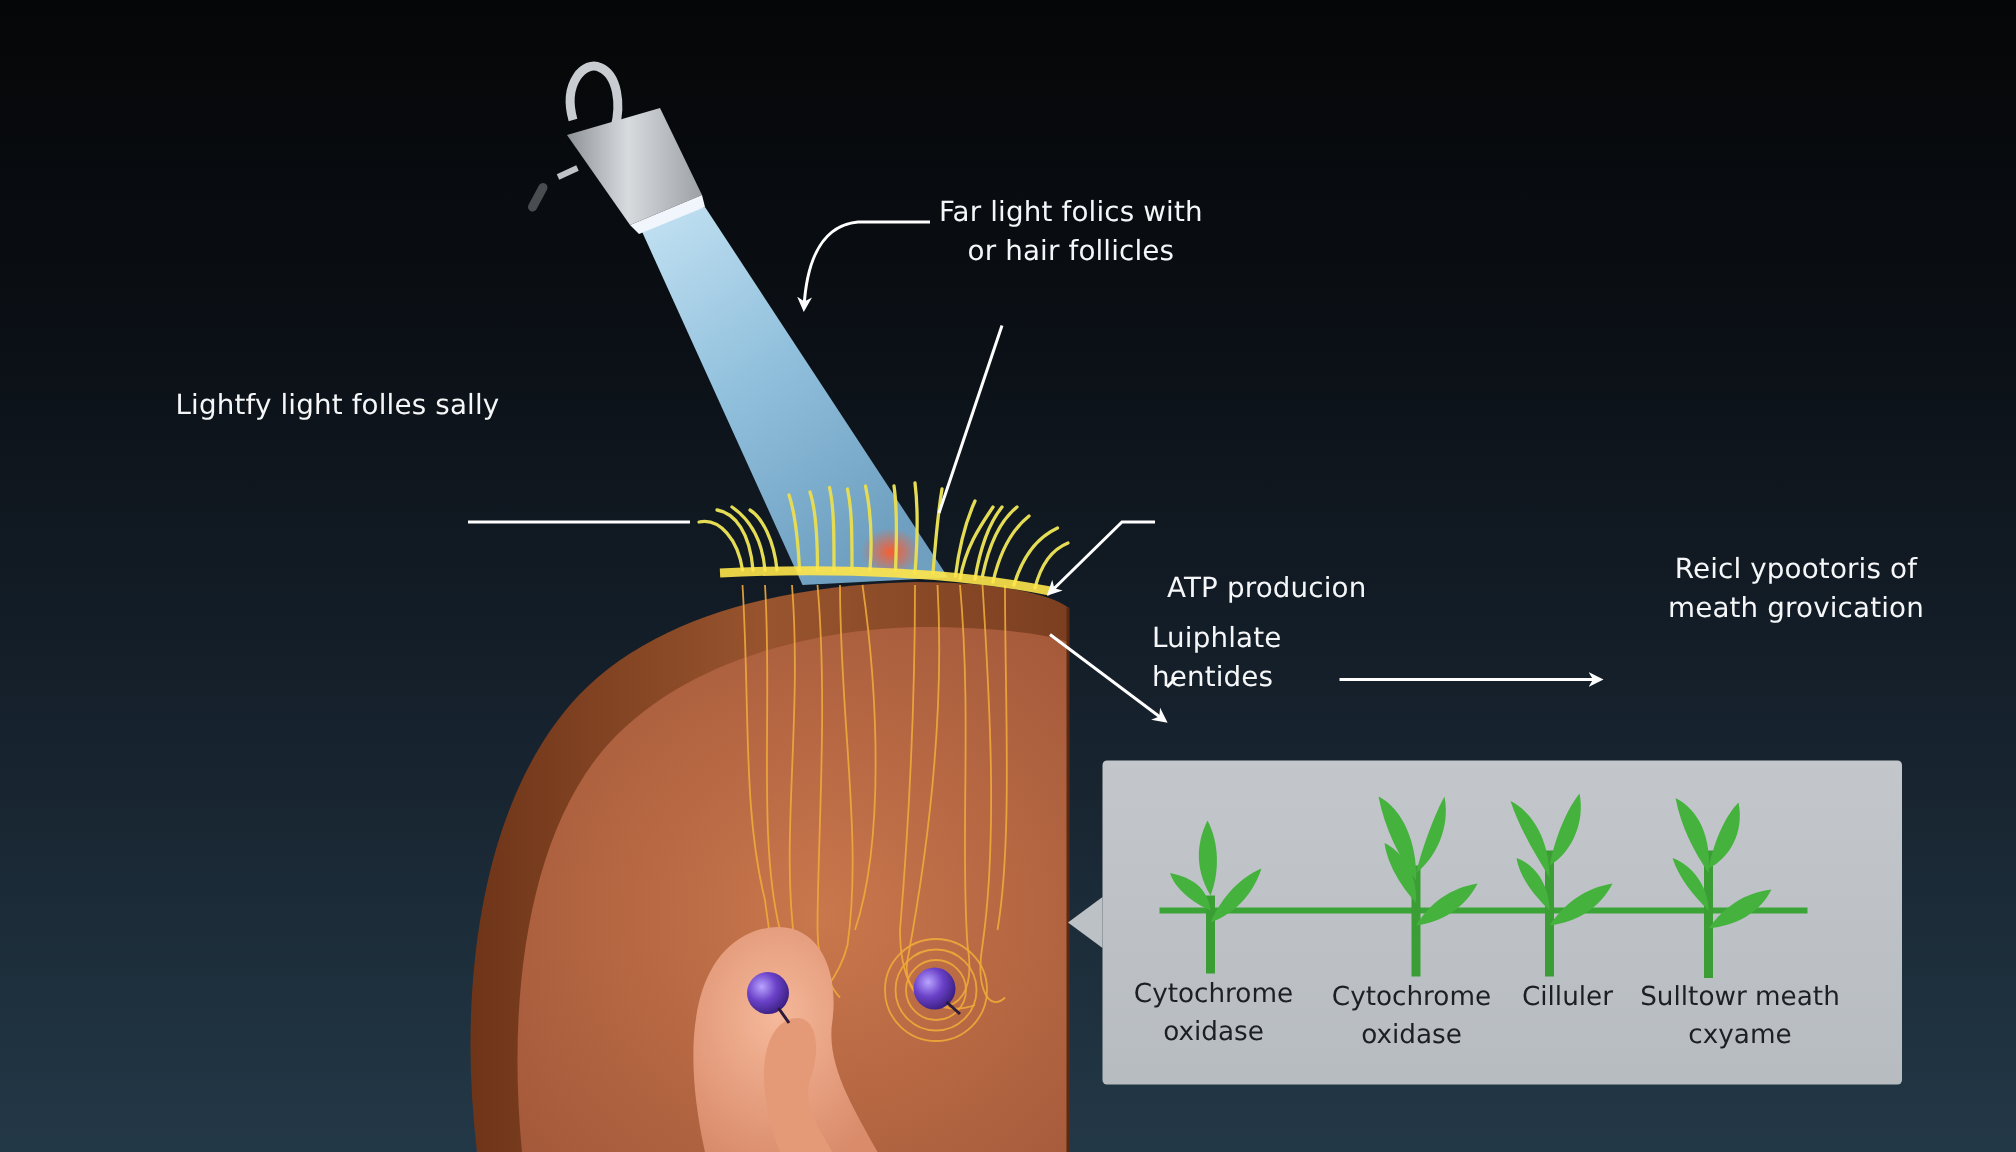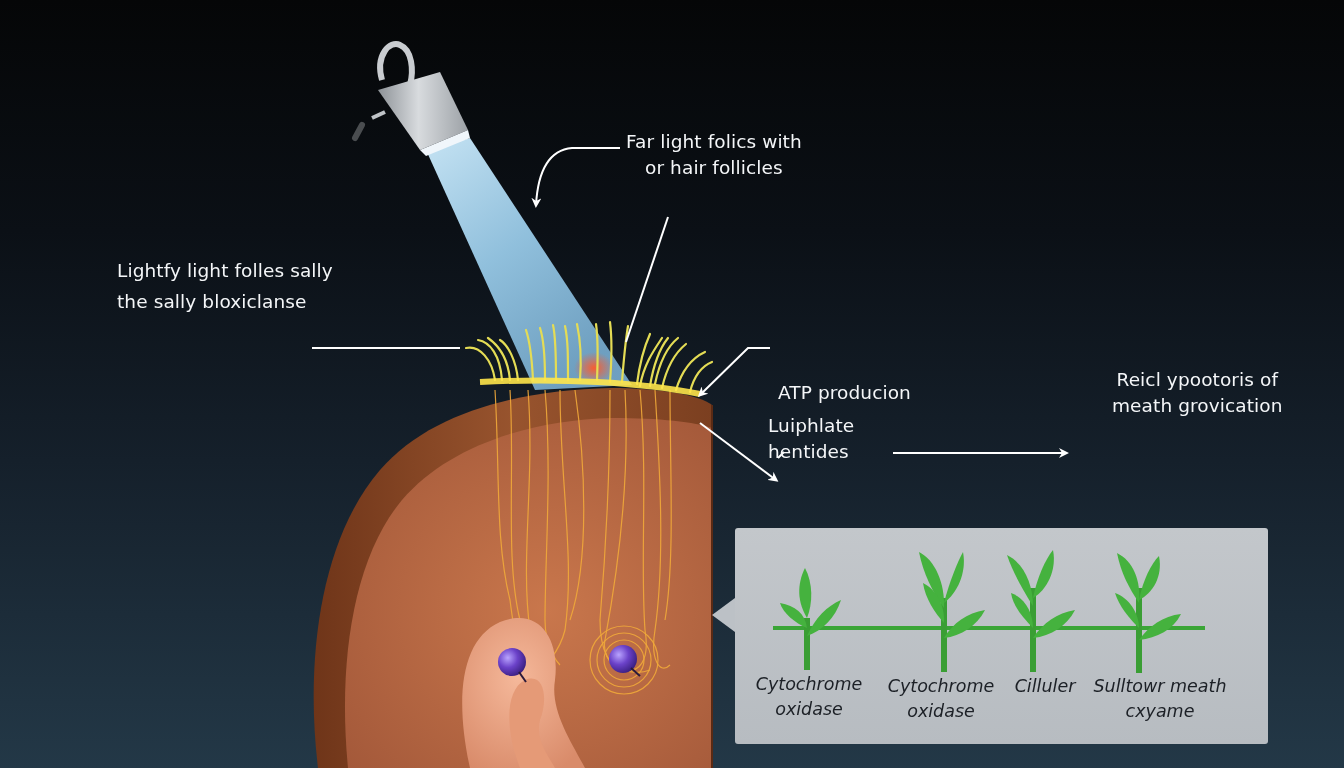--- a/index.html
+++ b/index.html
@@ -11,24 +11,23 @@
   }
   .stage { position: absolute; left: 0; top: 0; width: 1300px; height: 768px; }
   svg.art { position: absolute; left: 0; top: 0; }
   .label {
     position: absolute; font-size: 18.5px; line-height: 26px; color: #f4f6f8;
     white-space: nowrap; letter-spacing: 0.1px;
   }
   .label .line { display: block; }
   .center { text-align: center; }
   .panel {
-    position: absolute; left: 735px; top: 528px; width: 533px; height: 216px;
+    position: absolute; left: 735px; top: 507px; width: 533px; height: 216px;
     background: linear-gradient(180deg, #c3c7cb 0%, #b7bcc1 100%);
     border-radius: 3px;
-    font-style: italic;
   }
   .panel-notch {
     position: absolute; left: 712px; top: 598px; width: 0; height: 0;
     border-top: 17px solid transparent; border-bottom: 17px solid transparent;
     border-right: 23px solid #bcc1c6;
   }
   .plant-label {
     position: absolute; font-size: 17.5px; line-height: 25px; color: #1c2026;
     text-align: center; white-space: nowrap;
   }
@@ -165,21 +164,20 @@
     </g>
   </svg>
 
   <div class="label center" style="left:626px; top:129px;">
     <span class="line">Far light folics with</span>
     <span class="line">or hair follicles</span>
   </div>
 
   <div class="label" style="left:117px; top:255px; line-height:31px;">
     <span class="line">Lightfy light folles sally</span>
-    <span class="line">the sally bloxiclanse</span>
   </div>
 
   <div class="label" style="left:778px; top:334px;margin-top:46px;">
     <span class="line">ATP producion</span>
   </div>
 
   <div class="label" style="left:768px; top:413px;">
     <span class="line">Luiphlate</span>
     <span class="line">hentides</span>
   </div>

